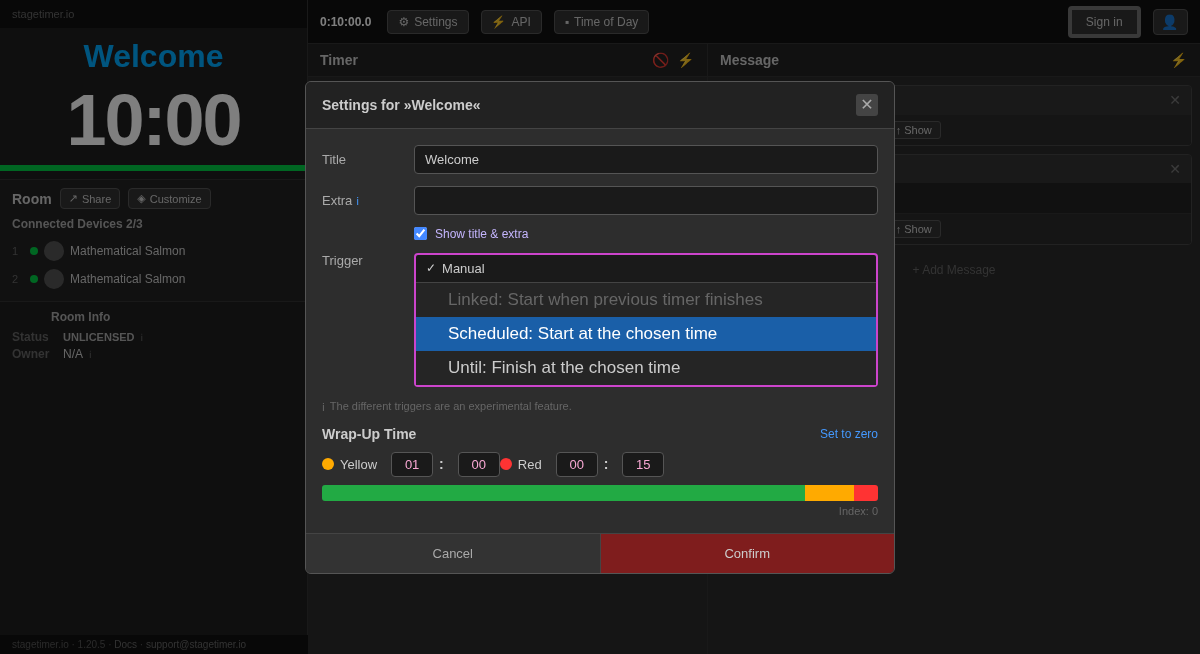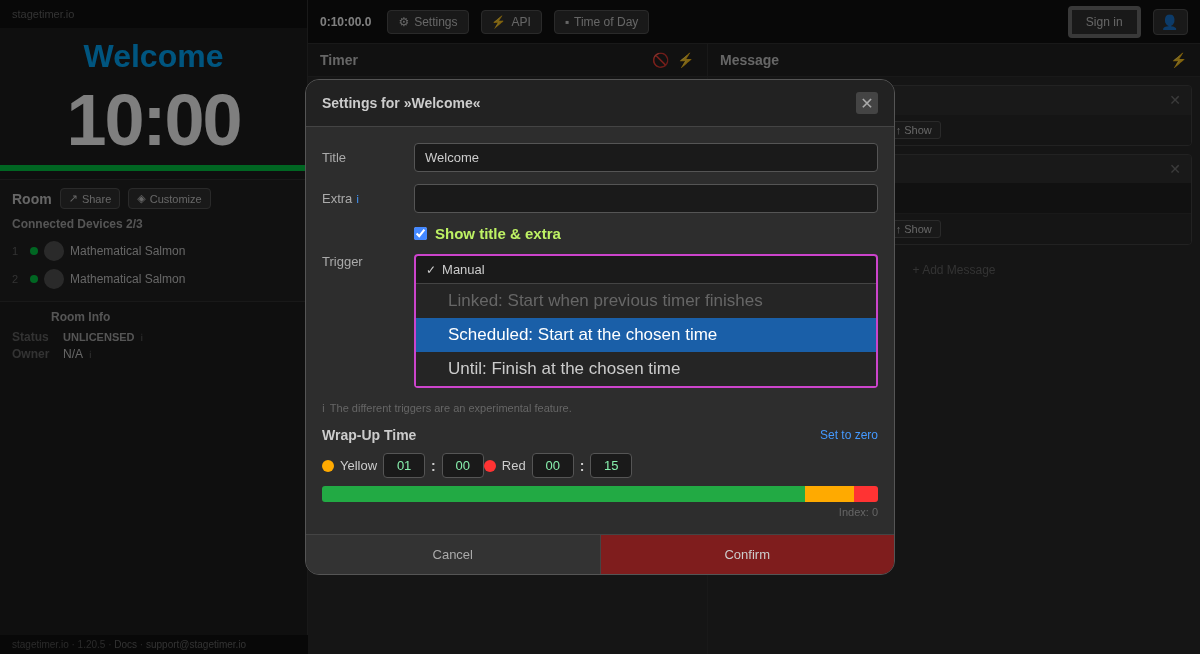--- a/index.html
+++ b/index.html
@@ -355,21 +355,21 @@
       background: rgba(0,0,0,0.5);
       z-index: 100;
       display: flex;
       align-items: center;
       justify-content: center;
     }
 
     .modal {
       background: #2d2d2d;
       border: 1px solid #555;
-      border-radius: 14px;
+      border-radius: 6px;
       width: 590px;
       overflow: hidden;
       position: relative;
     }
 
     .modal-header {
       background: #222;
       padding: 12px 16px;
       display: flex;
       justify-content: space-between;
@@ -427,23 +427,22 @@
       display: flex;
       align-items: center;
       gap: 8px;
       margin-bottom: 12px;
       margin-left: 92px;
     }
     .checkbox-row input[type=checkbox] {
       accent-color: #4488ff;
     }
     .checkbox-label {
-      color: #bef264;
-      font-size: 15px;
-      font-weight: bold;
+      color: #c4b5fd;
+      font-size: 12px;
     }
     .dropdown-container {
       border: 2px solid #cc44cc;
       border-radius: 4px;
       background: #1a1a1a;
       position: relative;
     }
     .dropdown-selected {
       padding: 6px 10px;
       color: #ccc;
@@ -527,27 +526,28 @@
       border-radius: 50%;
       background: #ff3333;
     }
     .wrap-label {
       color: #ccc;
       font-size: 13px;
     }
     .time-field {
       background: #1a1a1a;
       border: 1px solid #555;
-      color: #86efac;
+      color: #f9a8d4;
       font-size: 13px;
       padding: 4px 0;
       border-radius: 4px;
       width: 42px;
       text-align: center;
       outline: none;
+      margin-left: 8px;
     }
     .time-sep {
       color: #ccc;
       font-size: 14px;
       font-weight: bold;
     }
 
     .wrap-bar-container {
       height: 16px;
       border-radius: 3px;

